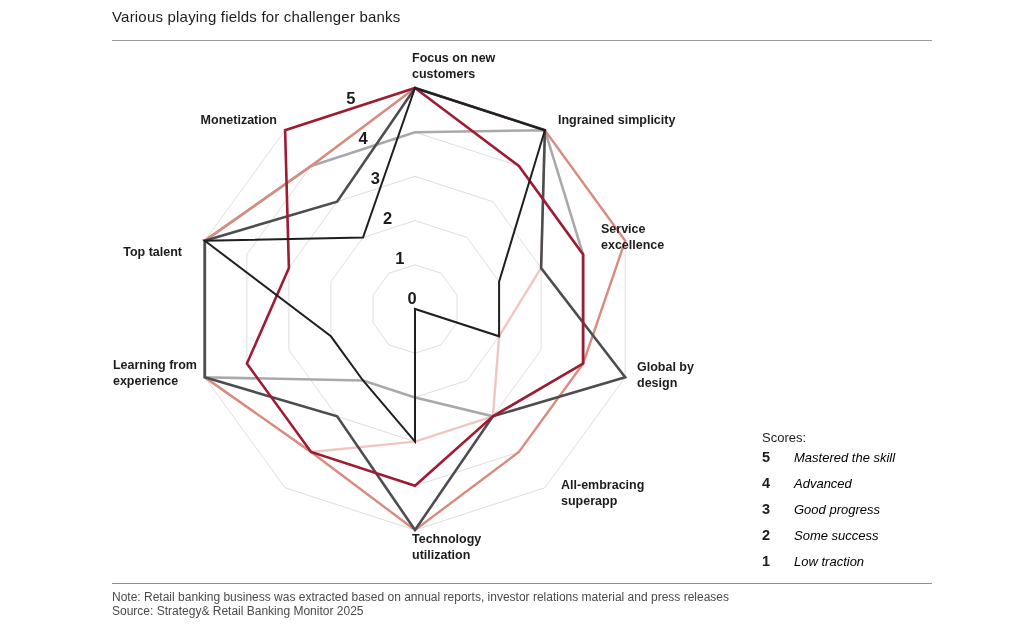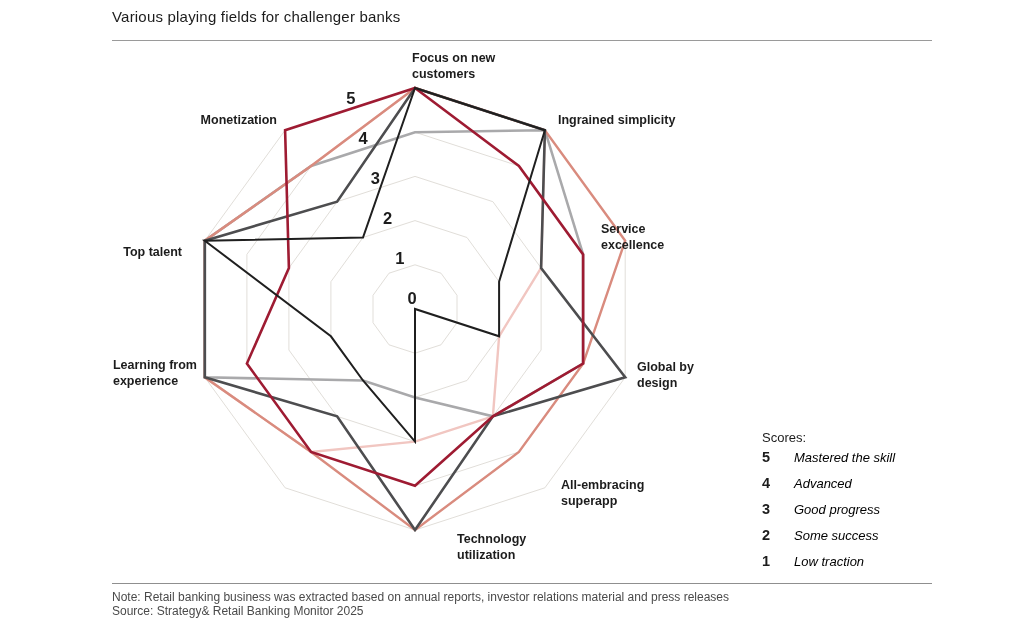--- a/index.html
+++ b/index.html
@@ -10,21 +10,21 @@
   .rule.top{top:40px;}
   .rule.bottom{top:583px;border-top-color:#8f8f8f;}
   #radar{position:absolute;left:0;top:0;}
   .axlabel{position:absolute;font-size:12.5px;line-height:16px;color:#1c1c1c;}
   .axlabel span{display:block;font-weight:bold;}
   .ax0{left:412px;top:50px;}
   .ax1{left:558px;top:112px;}
   .ax2{left:601px;top:221px;}
   .ax3{left:637px;top:359px;}
   .ax4{left:553px;top:477px;margin-left:8px;}
-  .ax5{left:412px;top:531px;margin-left:45px;}
+  .ax5{left:412px;top:531px;}
   .ax6{right:714px;top:477px;text-align:right;}
   .ax7{right:827px;top:357px;text-align:left;}
   .ax8{right:842px;top:244px;text-align:center;}
   .ax9{right:747px;top:112px;text-align:left;}
   .legend{position:absolute;left:762px;top:430px;font-size:13px;}
   .legend .lg-title{margin-bottom:4px;}
   .legend .row{display:flex;align-items:baseline;margin-bottom:10px;}
   .legend .num{font-weight:bold;font-size:14.5px;width:32px;color:#1c1c1c;}
   .legend .lbl{color:#000000;font-style:italic;}
   .footer{position:absolute;left:112px;top:590px;font-size:12px;line-height:14px;color:#4a4a4a;}

